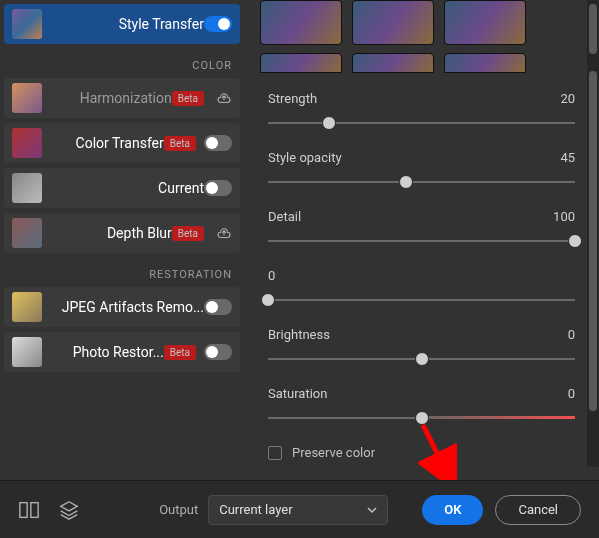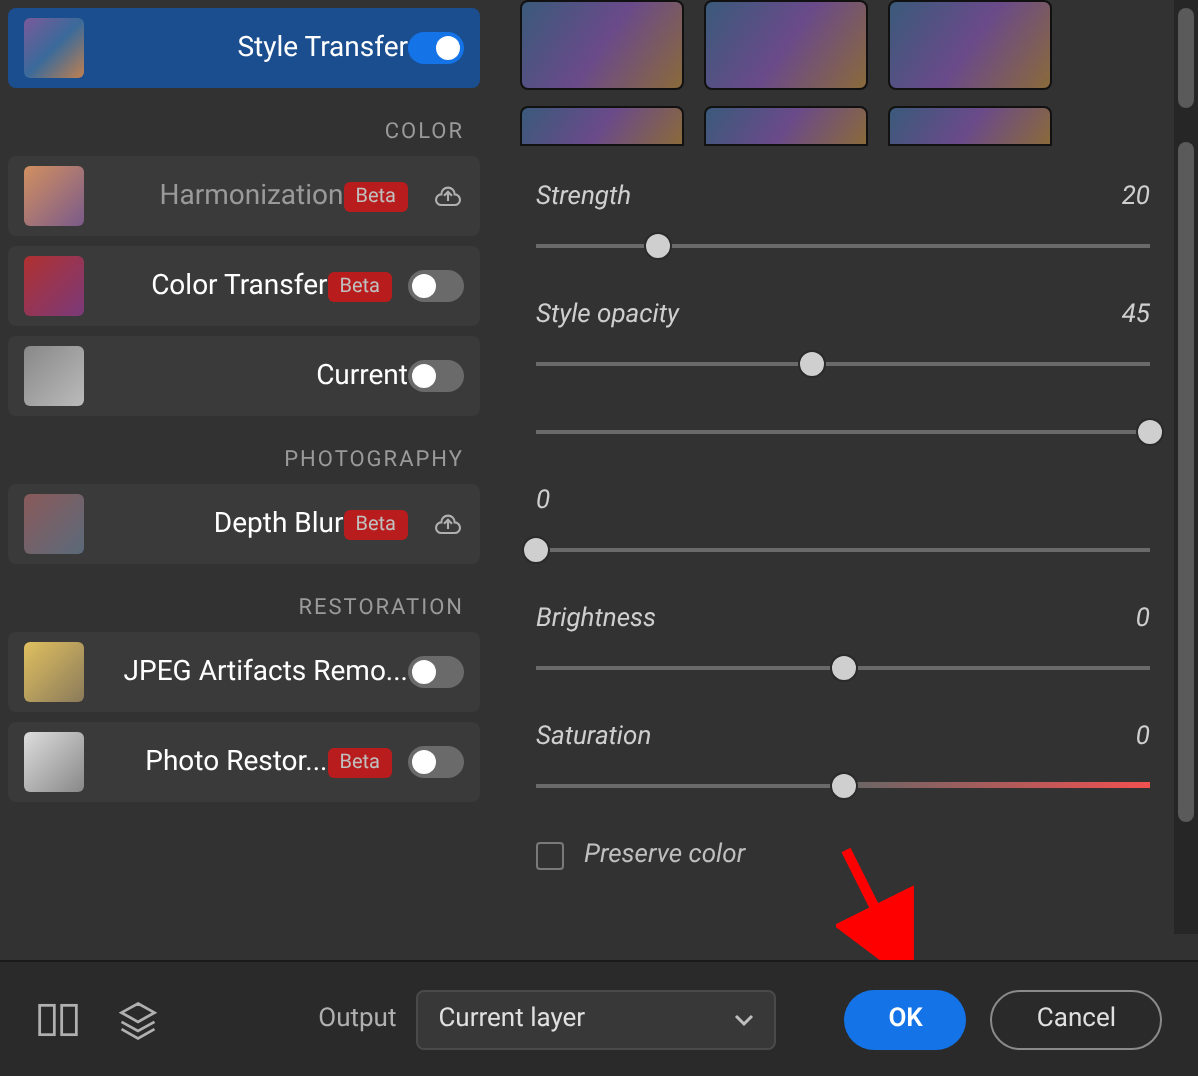--- a/index.html
+++ b/index.html
@@ -16,21 +16,21 @@
 .switch.on { background: #1473e6; }
 .switch-knob { width: 12px; height: 12px; border-radius: 50%; background: #fff; position: absolute; top: 2px; left: 2px; }
 .switch.on .switch-knob { left: 14px; }
 .cloud { width: 16px; height: 13px; margin-left: 4px; color: #b0b0b0; flex-shrink: 0; }
 .section-header { font-size: 11px; letter-spacing: 1px; color: #9a9a9a; padding: 10px 8px 6px 8px; text-transform: uppercase; }
 
 .panel { flex: 1; background: #323232; position: relative; }
 .styles { display: flex; gap: 10px; padding: 0 16px; }
 .style-thumb { width: 82px; height: 45px; border-radius: 4px; background: linear-gradient(125deg, #3a5a7a, #6a4a8a, #8a6a3a); border: 1px solid #111; }
 .style-thumb.row2 { height: 20px; margin-top: 8px; border-radius: 4px 4px 0 0; }
-.controls { padding: 18px 24px 0 10px; margin-left: 14px; font-style: italic; }
+.controls { padding: 18px 24px 0 10px; margin-left: 14px; }
 .control { margin-bottom: 20px; }
 .control-row { display: flex; justify-content: space-between; font-size: 13px; color: #cfcfcf; margin-bottom: 10px; }
 .slider { position: relative; height: 14px; }
 .track { position: absolute; top: 6px; left: 0; right: 0; height: 2px; background: #6a6a6a; }
 .track-sat { position: absolute; top: 5px; right: 0; height: 3px; background: linear-gradient(to right, #666, #f25050); left: 50%; }
 .handle { position: absolute; top: 0; width: 14px; height: 14px; border-radius: 50%; background: #cfcfcf; border: 1.5px solid #2a2a2a; transform: translateX(-50%); }
 
 .checkbox-row { display: flex; align-items: center; gap: 10px; margin-top: 4px; font-size: 13px; color: #bfbfbf; }
 .checkbox { width: 14px; height: 14px; border: 1.5px solid #7a7a7a; border-radius: 2px; }
 
@@ -87,21 +87,20 @@
           <div class="switch-knob"></div>
         </div>
       </div>
       <div class="filter-item">
         <div class="filter-icon ic-colz"></div>
         <span class="filter-label">Current</span>
         <div class="switch">
           <div class="switch-knob"></div>
         </div>
       </div>
-      <div class="section-header">PHOTOGRAPHY</div>
       <div class="filter-item">
         <div class="filter-icon ic-depth"></div>
         <span class="filter-label">Depth Blur</span>
         <span class="beta">Beta</span>
         <svg class="cloud" viewBox="0 0 24 18">
           <path d="M7 15 A4 4 0 0 1 7 7 A5 5 0 0 1 17 7 A4 4 0 0 1 17 15 Z M12 5 L12 12 M9 8 L12 5 L15 8" fill="none" stroke="currentColor" stroke-width="1.6"></path>
         </svg>
       </div>
       <div class="section-header">RESTORATION</div>
       <div class="filter-item">
@@ -152,20 +151,24 @@
           <div class="control-row">
             <span>Style opacity</span>
             <span>45</span>
           </div>
           <div class="slider">
             <div class="track"></div>
             <div class="handle" style="left:45%"></div>
           </div>
         </div>
         <div class="control">
+          <div class="control-row">
+            <span>Detail</span>
+            <span>100</span>
+          </div>
           <div class="slider">
             <div class="track"></div>
             <div class="handle" style="left:100%"></div>
           </div>
         </div>
         <div class="control">
           <div class="control-row">
             <span>0</span>
           </div>
           <div class="slider">

